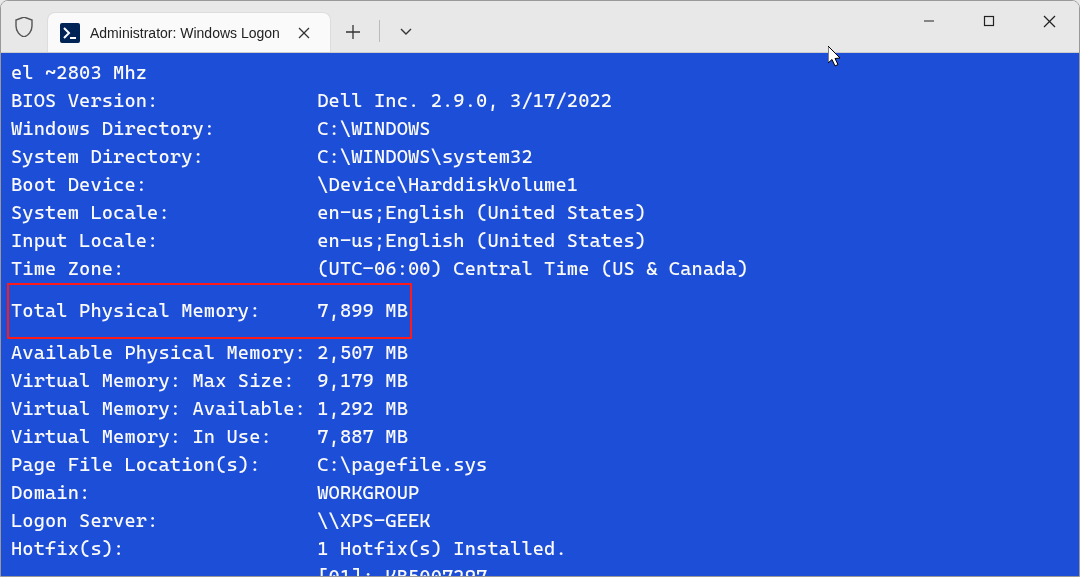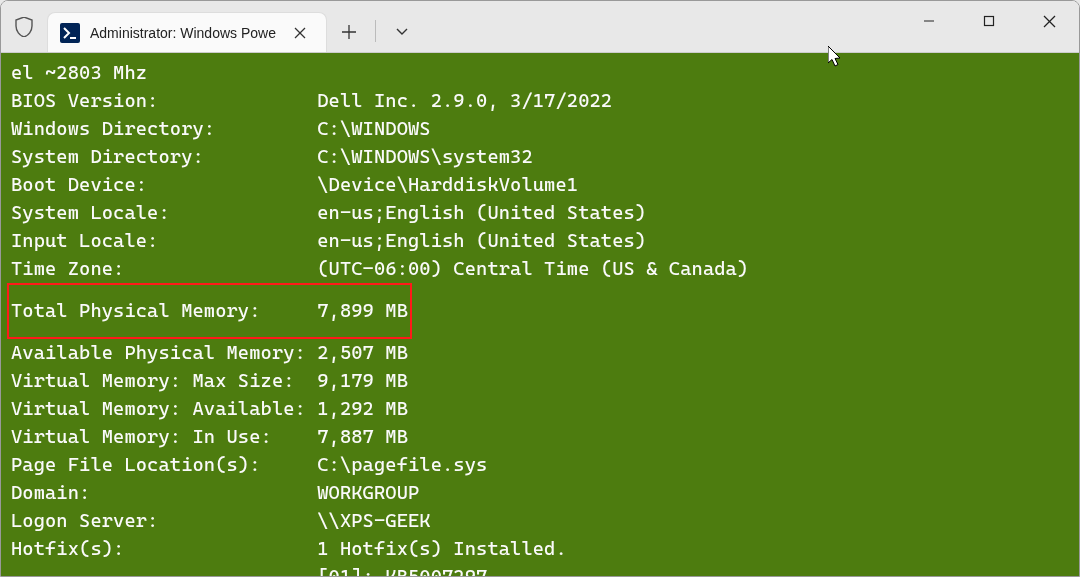--- a/index.html
+++ b/index.html
@@ -121,21 +121,21 @@
     .win-btn {
       width: 60px;
       height: 40px;
       display: flex;
       align-items: center;
       justify-content: center;
       color: #222;
     }
     .terminal {
       flex: 1;
-      background: #4d7c0f;
+      background: #1d4ed8;
       color: #fafafa;
       font-family: "Cascadia Mono", Consolas, monospace;
       font-size: 19.2px;
       line-height: 28px;
       padding: 6px 10px;
       white-space: pre;
       overflow: hidden;
       letter-spacing: 0.1px;
     }
     .term-line {
@@ -165,21 +165,21 @@
         <path d="M9 0 L17 3 V9 C17 14 13.5 18.5 9 20 C4.5 18.5 1 14 1 9 V3 Z" fill="none" stroke="#555" stroke-width="1.4"></path>
       </svg>
     </div>
     <div class="tab">
       <div class="ps-icon">
         <svg width="16" height="14" viewBox="0 0 16 14">
             <path d="M2 2 L7 7 L2 12" stroke="#fff" stroke-width="2" fill="none"></path>
             <line x1="8" y1="12" x2="14" y2="12" stroke="#fff" stroke-width="2"></line>
           </svg>
       </div>
-      <span class="tab-title">Administrator: Windows Powe</span>
+      <span class="tab-title">Administrator: Windows Logon</span>
       <div class="tab-close">
         <svg width="12" height="12" viewBox="0 0 12 12">
             <line x1="1" y1="1" x2="11" y2="11" stroke="#333" stroke-width="1.3"></line>
             <line x1="11" y1="1" x2="1" y2="11" stroke="#333" stroke-width="1.3"></line>
           </svg>
       </div>
     </div>
     <div class="new-tab">
       <svg width="14" height="14" viewBox="0 0 14 14">
           <line x1="7" y1="0" x2="7" y2="14" stroke="#333" stroke-width="1.3"></line>

